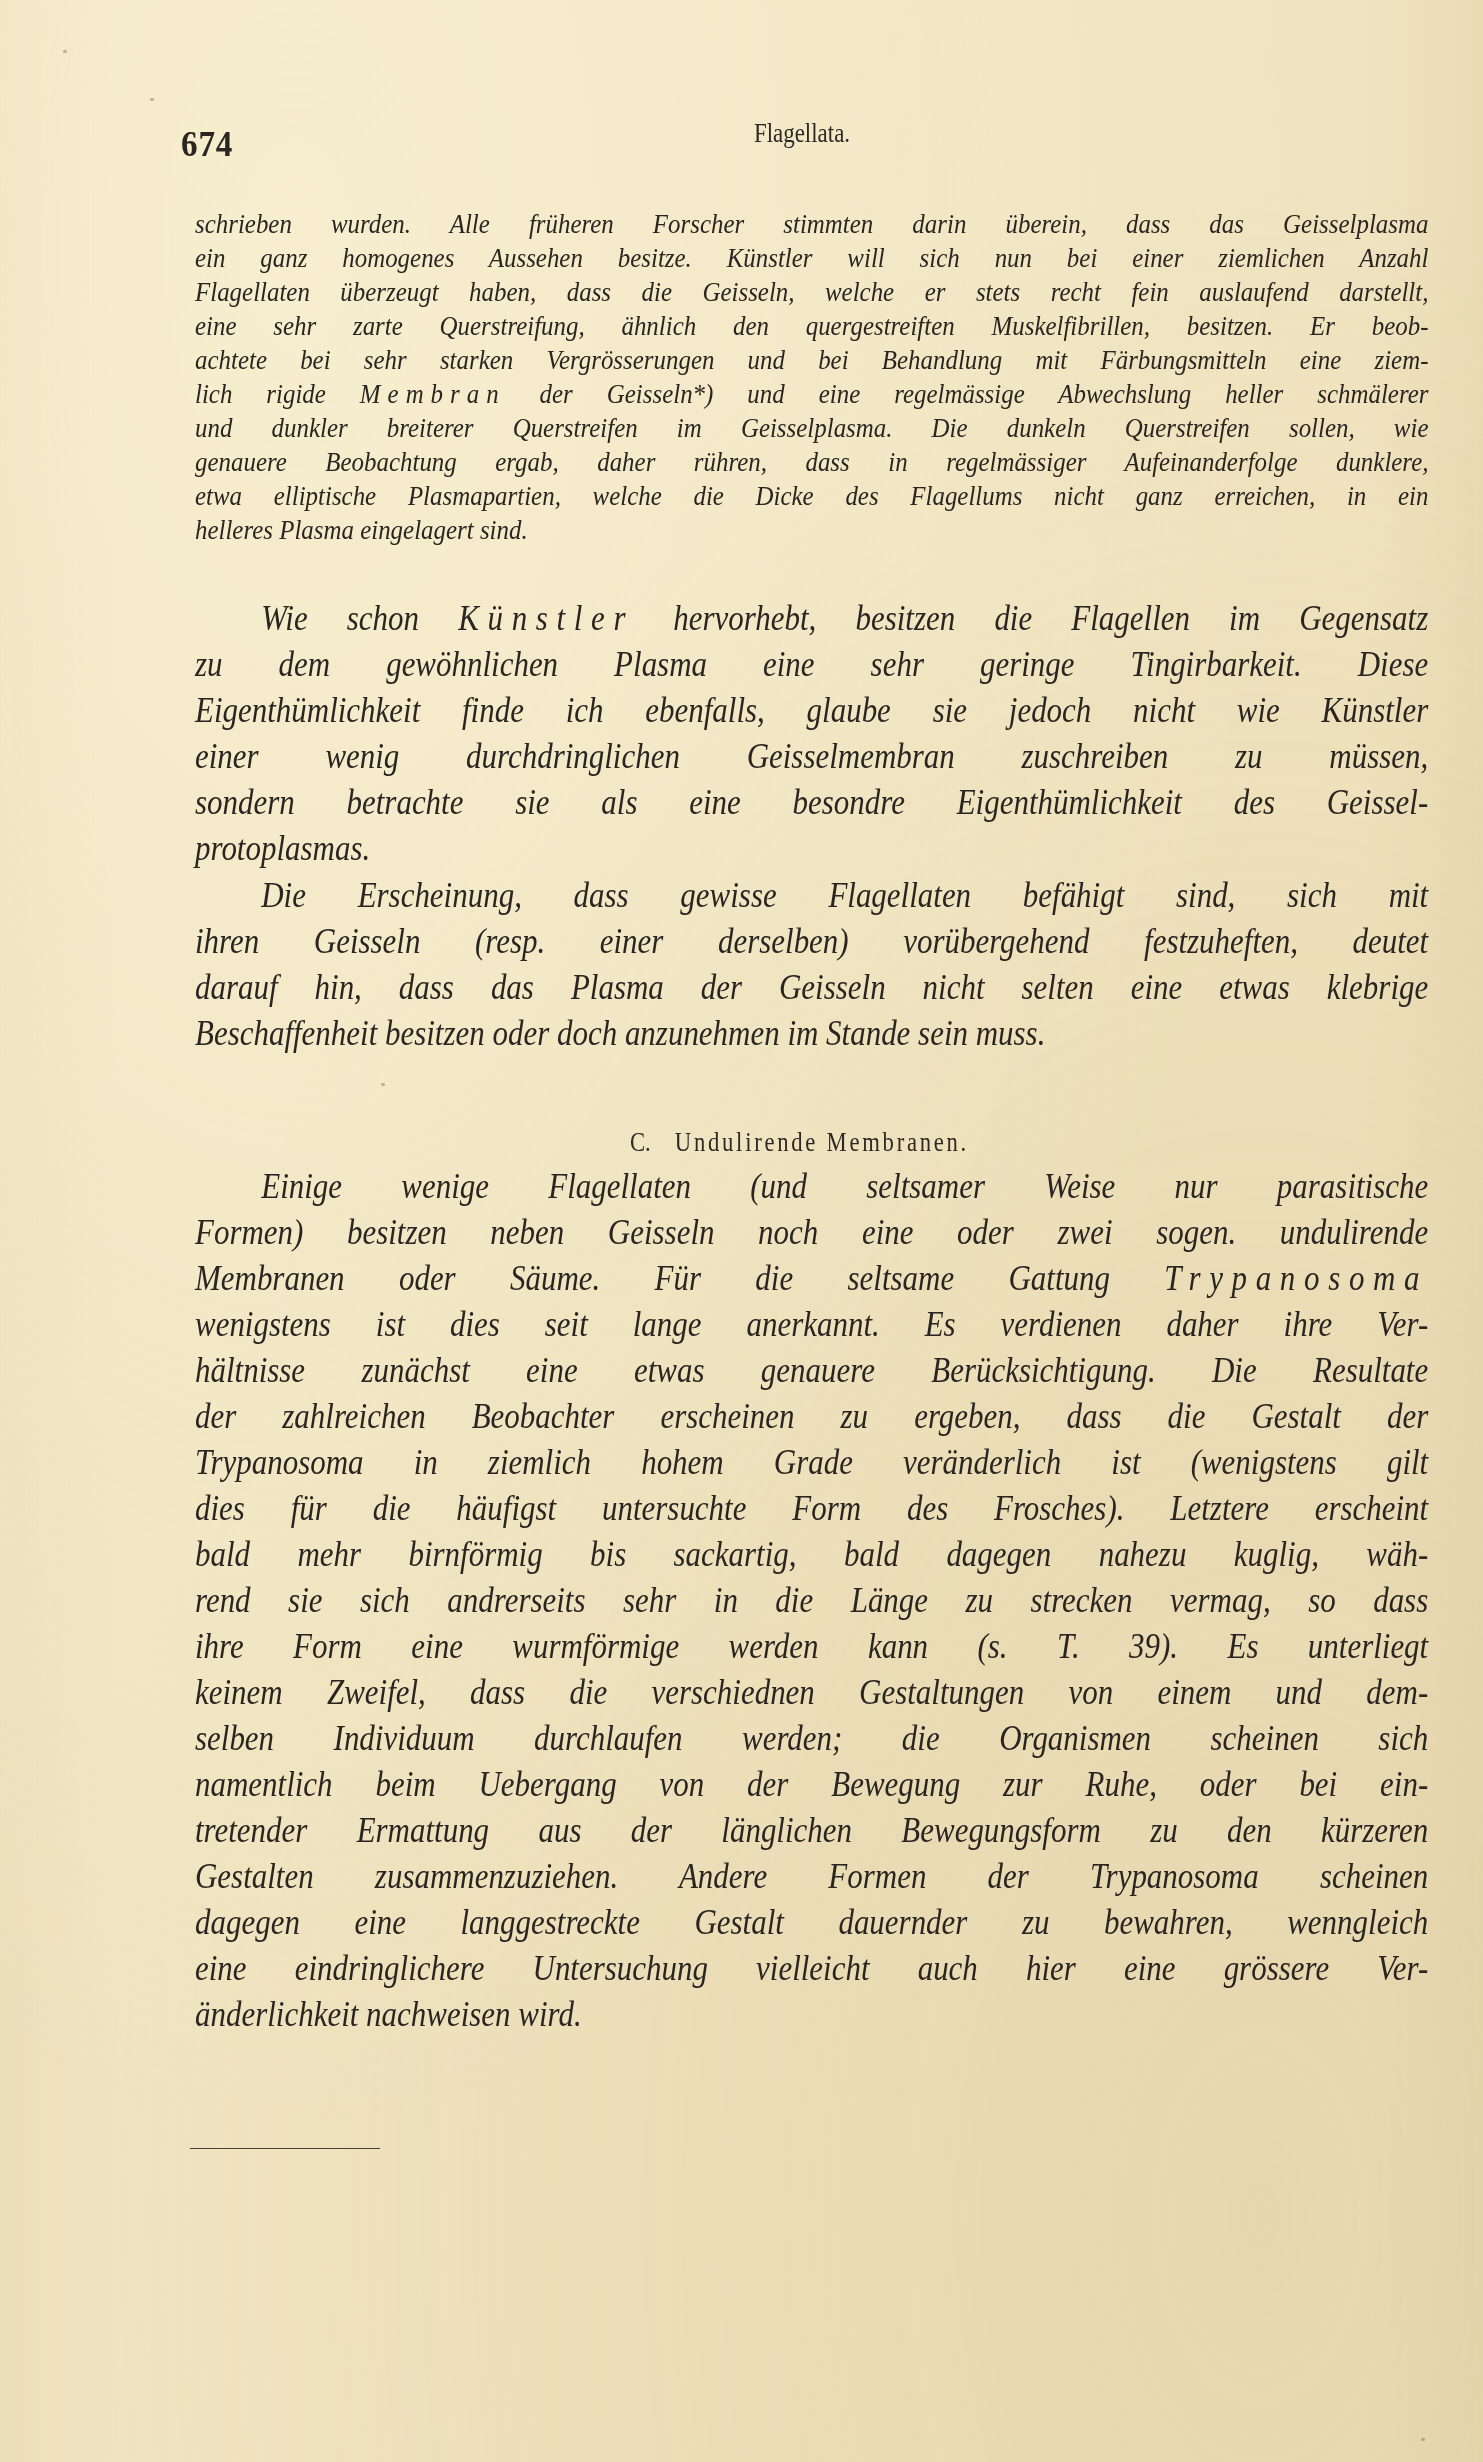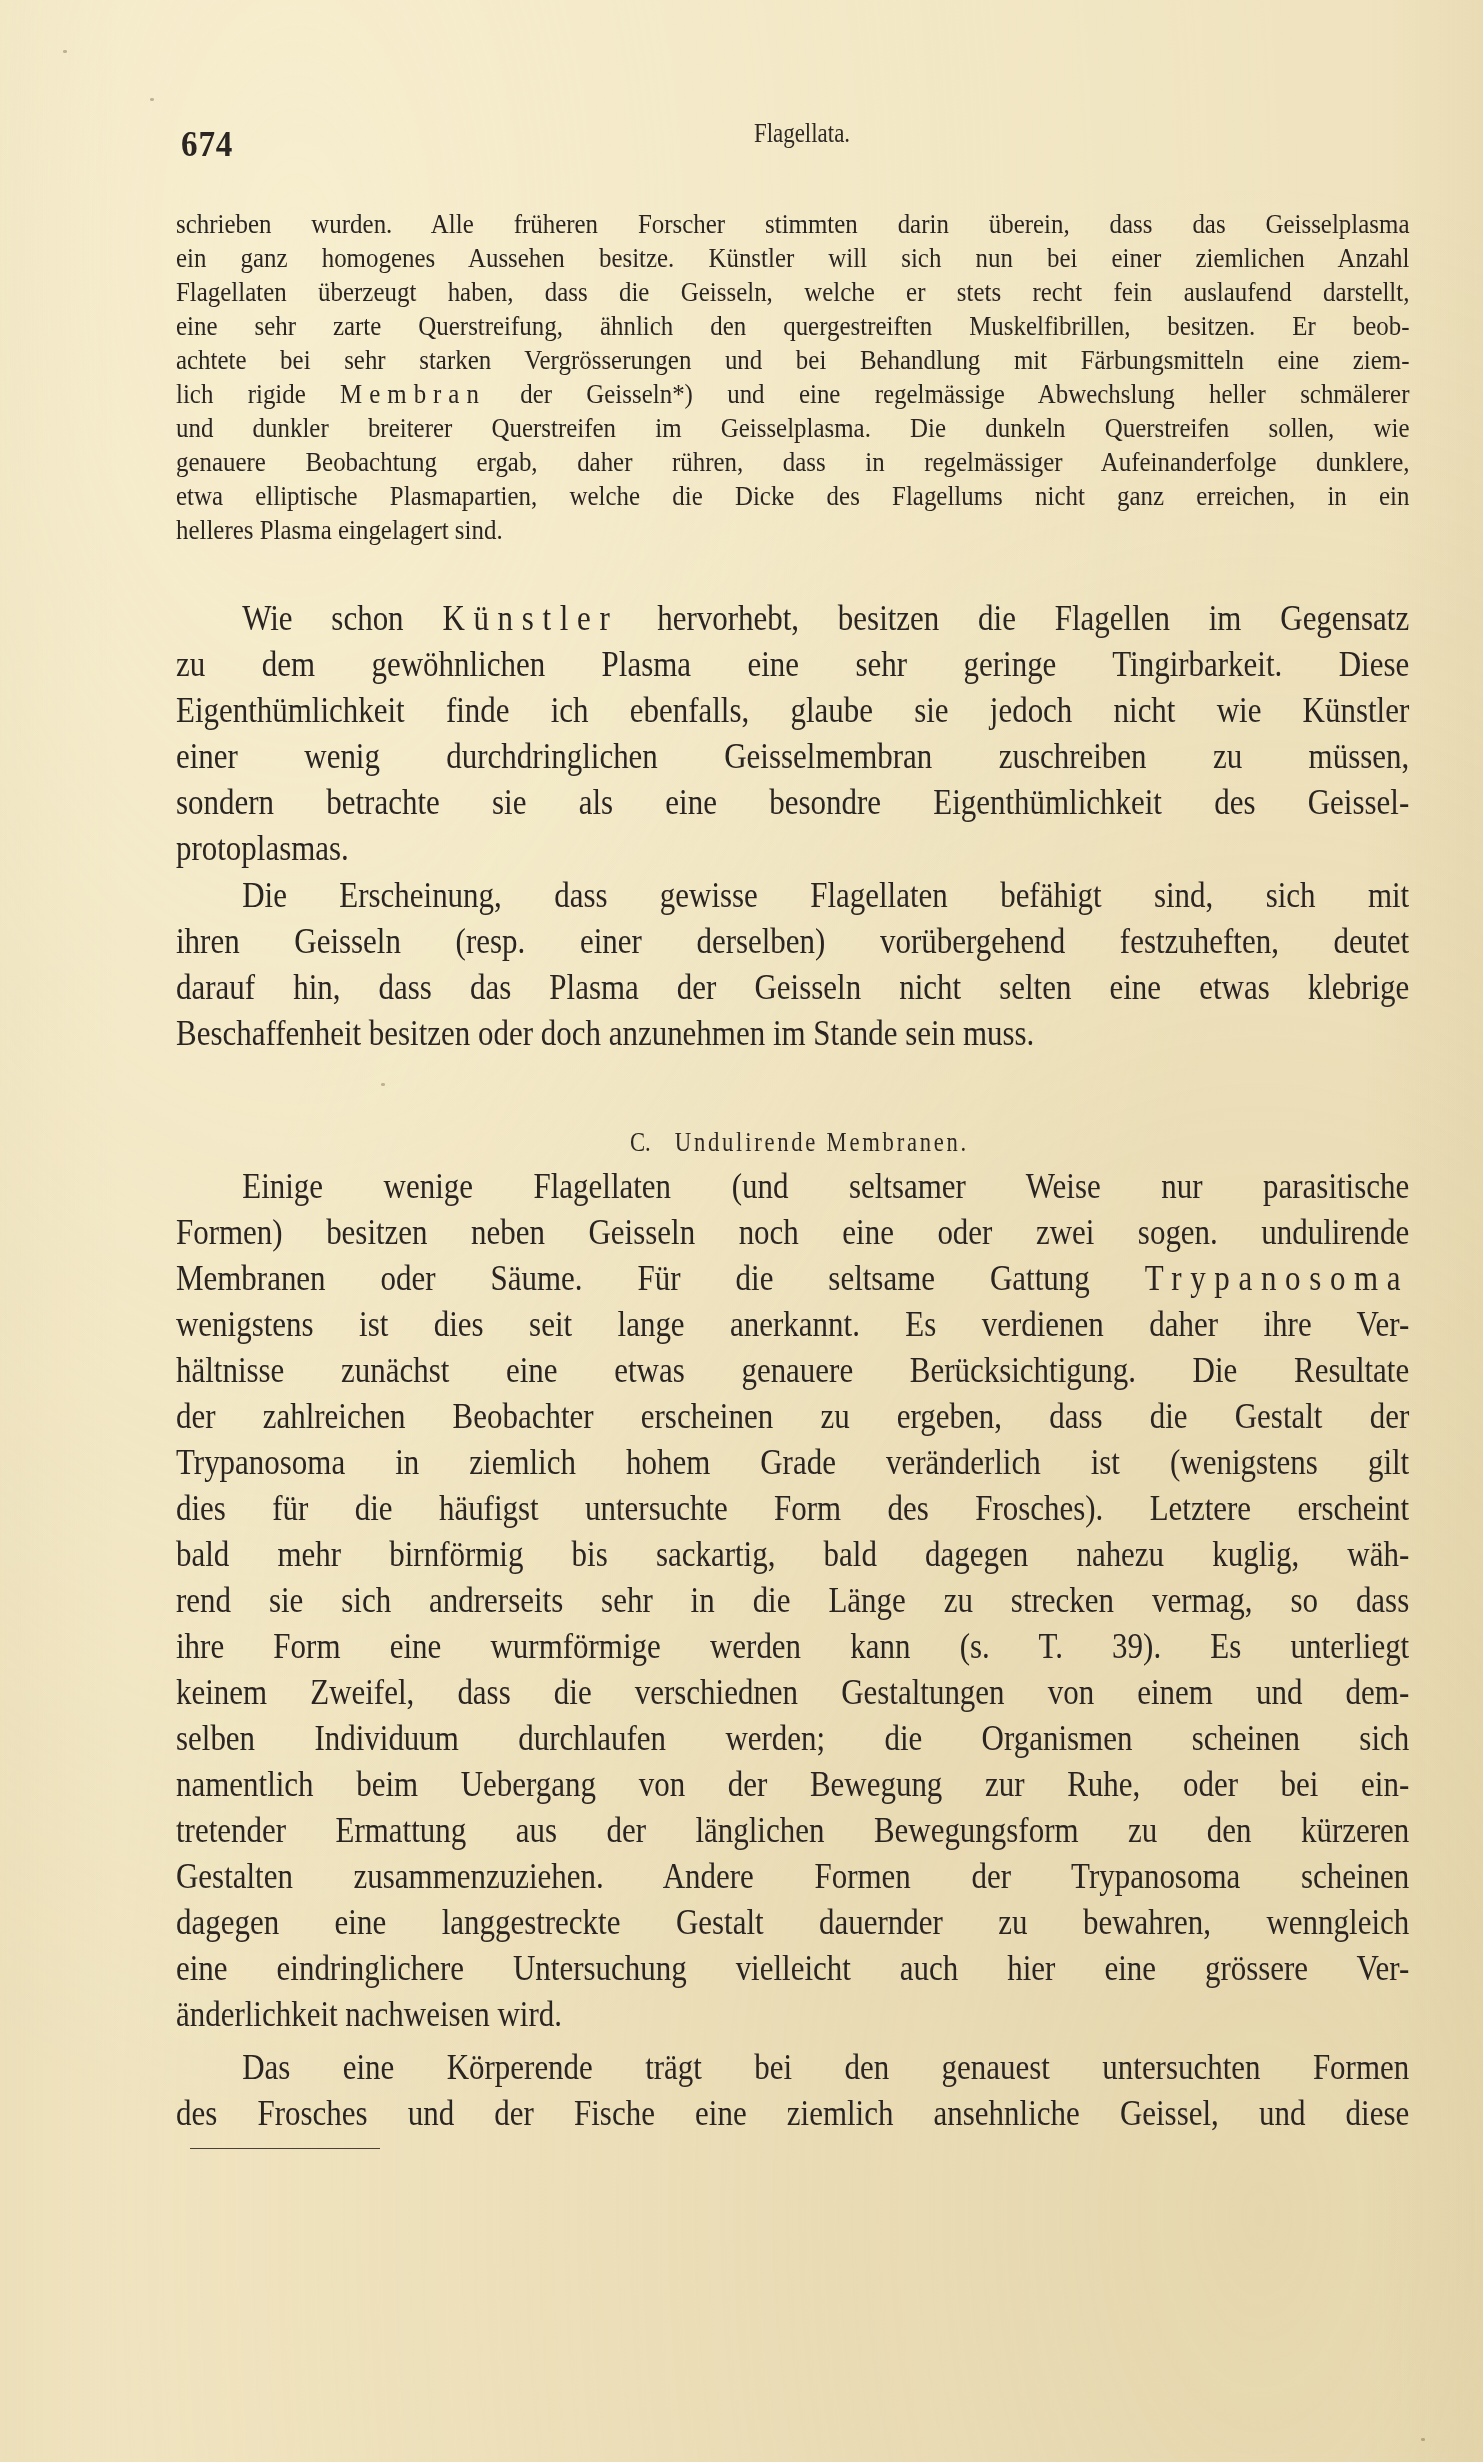--- a/index.html
+++ b/index.html
@@ -11,21 +11,21 @@
       radial-gradient(ellipse at 85% 90%, rgba(210,190,140,0.35), rgba(0,0,0,0) 65%),
       linear-gradient(90deg, rgba(200,180,130,0.10), rgba(0,0,0,0) 8%, rgba(0,0,0,0) 92%, rgba(200,180,130,0.18));
     font-family: "Liberation Serif", "DejaVu Serif", serif;
     color: #2a2420;
     position: relative;
   }
   .page { position: absolute; left: 0; top: 0; width: 1484px; height: 1812px; }
   .header { position: absolute; top: 118px; left: 181px; width: 1242px; height: 54px; }
   .page-number { position: absolute; left: 0; top: 5.4px; font-size: 36px; font-weight: bold; letter-spacing: 0.9px; color: #2b2622; transform: scaleX(0.92); transform-origin: left; }
   .running-head { position: absolute; left: 0; right: 0; top: 0; text-align: center; font-size: 27px; color: #2f2925; transform: scaleX(0.85); }
-  .body-block { position: absolute; left: 176px; width: 1233px; }
+  .body-block { position: absolute; left: 195px; width: 1233px; font-style: italic; }
   .line { display: block; white-space: nowrap; text-align: justify; text-align-last: justify; color: #2b2521; }
   .line.last { text-align-last: left; }
   .small .line { font-size: 28px; height: 34px; line-height: 34px; transform: scaleX(0.89); transform-origin: left; width: 112.4%; }
   .large .line { font-size: 36px; height: 46px; line-height: 46px; transform: scaleX(0.86); transform-origin: left; width: 116.3%; }
   .indent { text-indent: 77px; }
   .spaced { letter-spacing: 0.28em; }
   .section-heading { position: absolute; top: 1099px; left: 190px; width: 1233px; text-align: center; font-size: 28px; color: #2e2824; margin-top: 27px; }
   .section-heading span { display: inline-block; transform: scaleX(0.9); }
   .fn-rule { position: absolute; left: 190px; top: 2148px; width: 190px; height: 0; border-top: 1.8px solid #4a4038; }
   .footnote { position: absolute; left: 190px; top: 2175px; width: 1233px; }
@@ -91,24 +91,20 @@
     <span class="line">keinem Zweifel, dass die verschiednen Gestaltungen von einem und dem-</span>
     <span class="line">selben Individuum durchlaufen werden; die Organismen scheinen sich</span>
     <span class="line">namentlich beim Uebergang von der Bewegung zur Ruhe, oder bei ein-</span>
     <span class="line">tretender Ermattung aus der länglichen Bewegungsform zu den kürzeren</span>
     <span class="line">Gestalten zusammenzuziehen. Andere Formen der Trypanosoma scheinen</span>
     <span class="line">dagegen eine langgestreckte Gestalt dauernder zu bewahren, wenngleich</span>
     <span class="line">eine eindringlichere Untersuchung vielleicht auch hier eine grössere Ver-</span>
     <span class="line last">änderlichkeit nachweisen wird.</span>
   </div>
 
-  <div class="body-block large" style="top:2044px;">
-    <span class="line indent">Das eine Körperende trägt bei den genauest untersuchten Formen</span>
-    <span class="line">des Frosches und der Fische eine ziemlich ansehnliche Geissel, und diese</span>
-  </div>
 
   <div class="fn-rule"></div>
 
   <div class="speck" style="left:63px;top:50px;"></div>
   <div class="speck" style="left:150px;top:98px;"></div>
   <div class="speck" style="left:381px;top:1083px;"></div>
   <div class="speck" style="left:1421px;top:2438px;"></div>
 </div>
 
 

